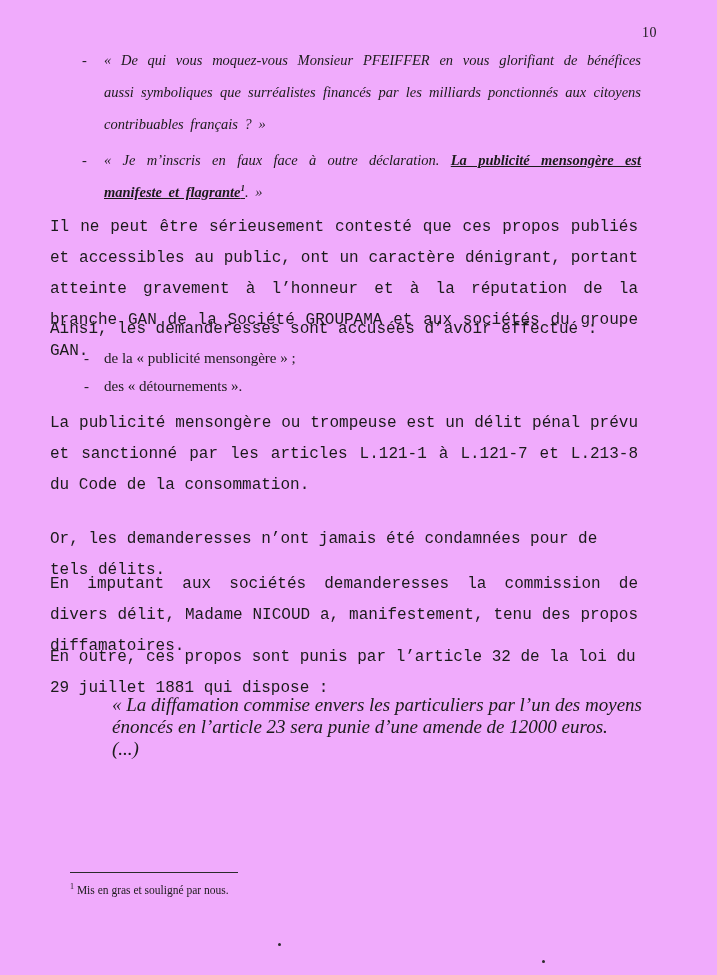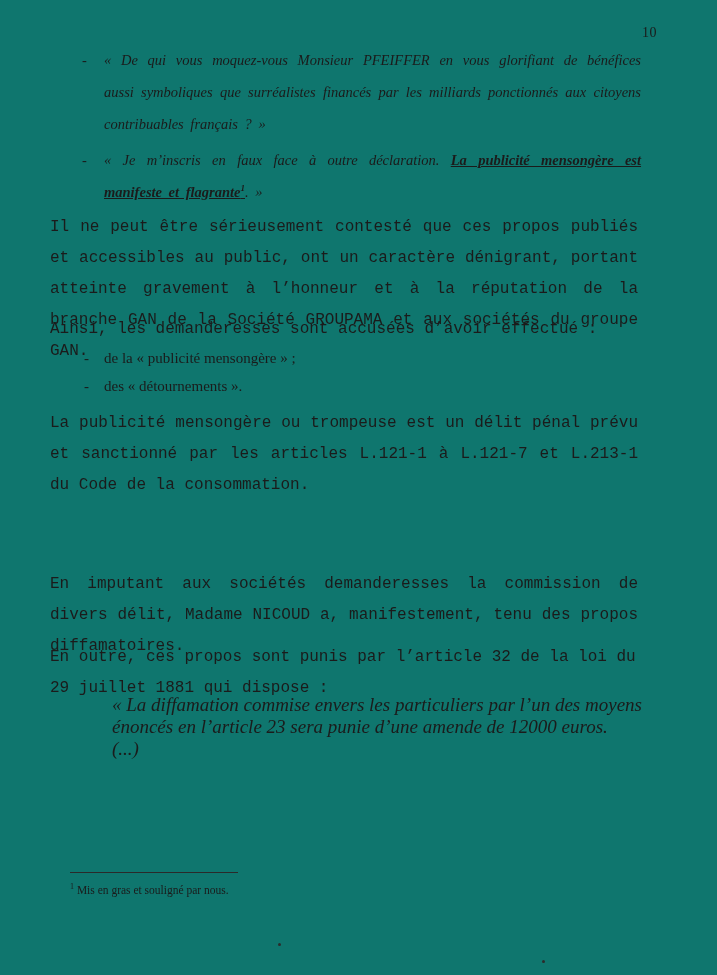--- a/index.html
+++ b/index.html
@@ -5,21 +5,21 @@
   html, body {
     margin: 0;
     padding: 0;
     background: #e8e8e8;
   }
   .page {
     position: relative;
     width: 717px;
     height: 975px;
     margin: 0 auto;
-    background: #0f766e;
+    background: #f0abfc;
     font-family: "Liberation Serif", "DejaVu Serif", serif;
     color: #1b1b1b;
     overflow: hidden;
   }
   .page-number {
     position: absolute;
     top: 25px;
     right: 60px;
     font-size: 14px;
     letter-spacing: 0.5px;
@@ -145,23 +145,24 @@
     <li>
       <span class="dash">-</span>
       <span>de la « publicité mensongère » ;</span>
     </li>
     <li>
       <span class="dash">-</span>
       <span>des « détournements ».</span>
     </li>
   </ul>
 
-  <p class="body-para" style="top:408px;">La publicité mensongère ou trompeuse est un délit pénal prévu et sanctionné par les articles L.121-1 à L.121-7 et L.213-1 du Code de la consommation.</p>
+  <p class="body-para" style="top:408px;">La publicité mensongère ou trompeuse est un délit pénal prévu et sanctionné par les articles L.121-1 à L.121-7 et L.213-8 du Code de la consommation.</p>
 
 
+  <p class="body-para single-line" style="top:524px;">Or, les demanderesses n’ont jamais été condamnées pour de tels délits.</p>
 
   <p class="body-para" style="top:569px;">En imputant aux sociétés demanderesses la commission de divers délit, Madame NICOUD a, manifestement, tenu des propos diffamatoires.</p>
 
   <p class="body-para single-line" style="top:642px;">En outre, ces propos sont punis par l’article 32 de la loi du 29 juillet 1881 qui dispose :</p>
 
   <div class="legal-quote" style="top:694px;">
     <p>« La diffamation commise envers les particuliers par l’un des moyens énoncés en l’article 23 sera punie d’une amende de 12000 euros.</p>
     <p>(...)</p>
   </div>
 

